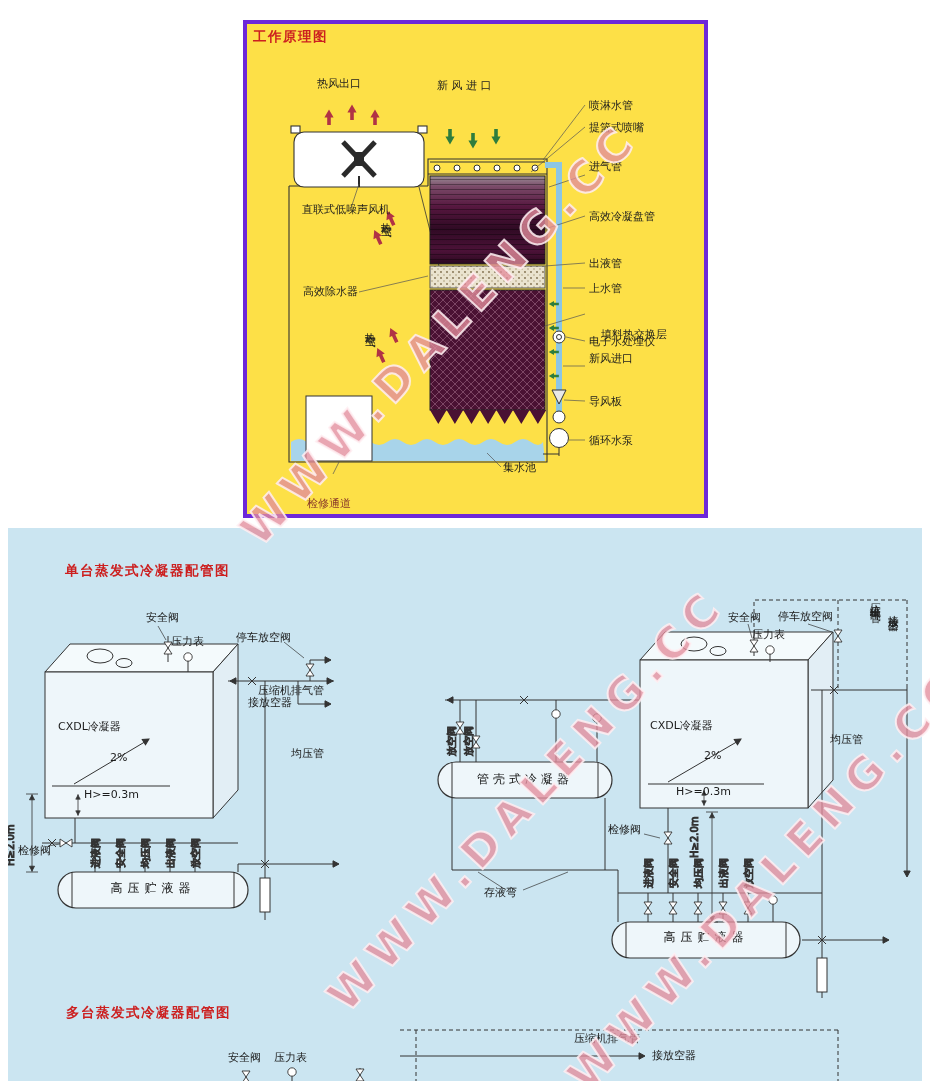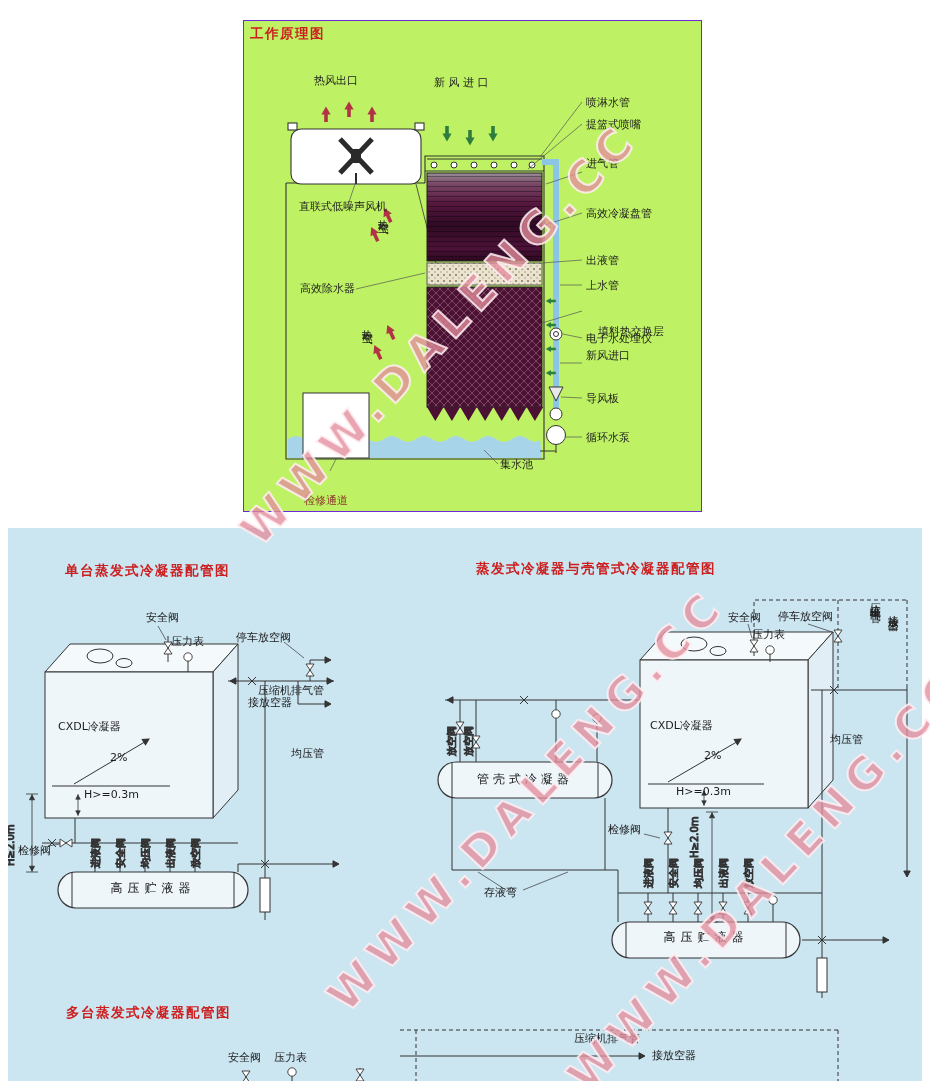--- a/index.html
+++ b/index.html
@@ -17,21 +17,21 @@
       text-shadow:0 0 2px rgba(255,255,255,0.6);transform:rotate(-47deg);pointer-events:none;z-index:50;}
   svg{overflow:visible;}
   svg text{font-family:"DejaVu Sans","Liberation Sans",sans-serif;}
   .svgrot{font-size:10px;fill:#1c1c1c;}
 </style>
 </head>
 <body>
 
 <div class="page">
 
-  <div class="panel" style="left:243px;top:20px;width:457px;height:490px;background:#bef264;border:1px solid #6d28d9;">
+  <div class="panel" style="left:243px;top:20px;width:457px;height:490px;background:#fde047;border:4px solid #6d28d9;">
 
     <svg class="abs" width="457" height="490" viewBox="0 0 457 490">
       <defs>
         <linearGradient id="coilG" x1="0" y1="0" x2="0" y2="1">
           <stop offset="0" stop-color="#9b8f97"></stop>
             <stop offset="0.12" stop-color="#7a4a68"></stop>
           <stop offset="0.35" stop-color="#56173f"></stop>
             <stop offset="0.6" stop-color="#300a24"></stop>
           <stop offset="0.85" stop-color="#4c1238"></stop>
             <stop offset="1" stop-color="#2a081f"></stop>
@@ -369,21 +369,20 @@
     <div class="lbl" style="left:228px;top:104px;">停车放空阀</div>
     <div class="lbl" style="left:250px;top:157px;">压缩机排气管</div>
     <div class="lbl" style="left:240px;top:169px;">接放空器</div>
     <div class="lbl" style="left:50px;top:193px;">CXDL冷凝器</div>
     <div class="lbl" style="left:102px;top:224px;">2%</div>
     <div class="lbl" style="left:283px;top:220px;">均压管</div>
     <div class="lbl small" style="left:76px;top:261px;">H&gt;=0.3m</div>
     <div class="lbl" style="left:10px;top:317px;">检修阀</div>
     <div class="lbl ctr" style="left:90px;top:354px;width:110px;">高压贮液器</div>
 
-    <div class="red-title" style="left:468px;top:32px;">蒸发式冷凝器与壳管式冷凝器配管图</div>
     <div class="lbl" style="left:720px;top:84px;">安全阀</div>
     <div class="lbl" style="left:744px;top:101px;">压力表</div>
     <div class="lbl" style="left:770px;top:83px;">停车放空阀</div>
     <div class="lbl vert" style="left:860px;top:66px;">压缩机排气管</div>
     <div class="lbl vert" style="left:878px;top:78px;">接放空器</div>
     <div class="lbl" style="left:642px;top:192px;">CXDL冷凝器</div>
     <div class="lbl" style="left:696px;top:222px;">2%</div>
     <div class="lbl" style="left:822px;top:206px;">均压管</div>
     <div class="lbl ctr" style="left:448px;top:245px;width:138px;letter-spacing:4px;">管壳式冷凝器</div>
     <div class="lbl small" style="left:668px;top:258px;">H&gt;=0.3m</div>

